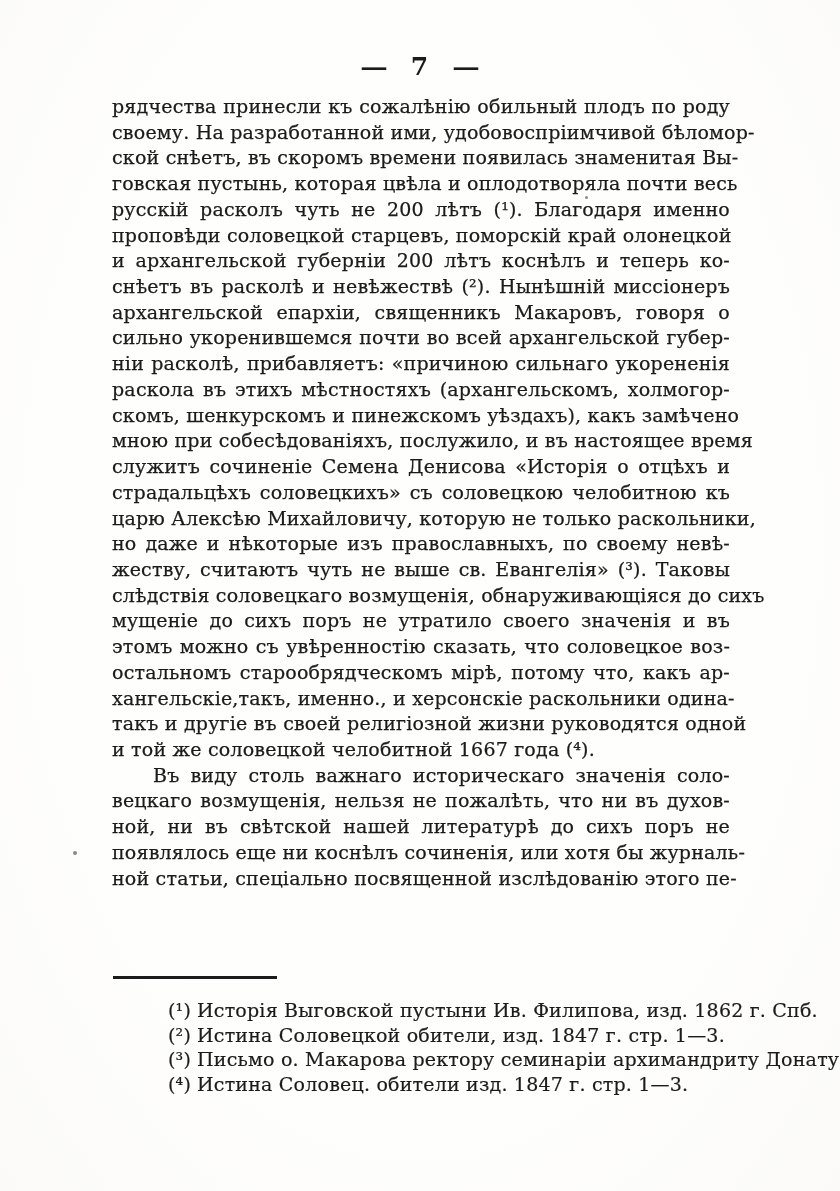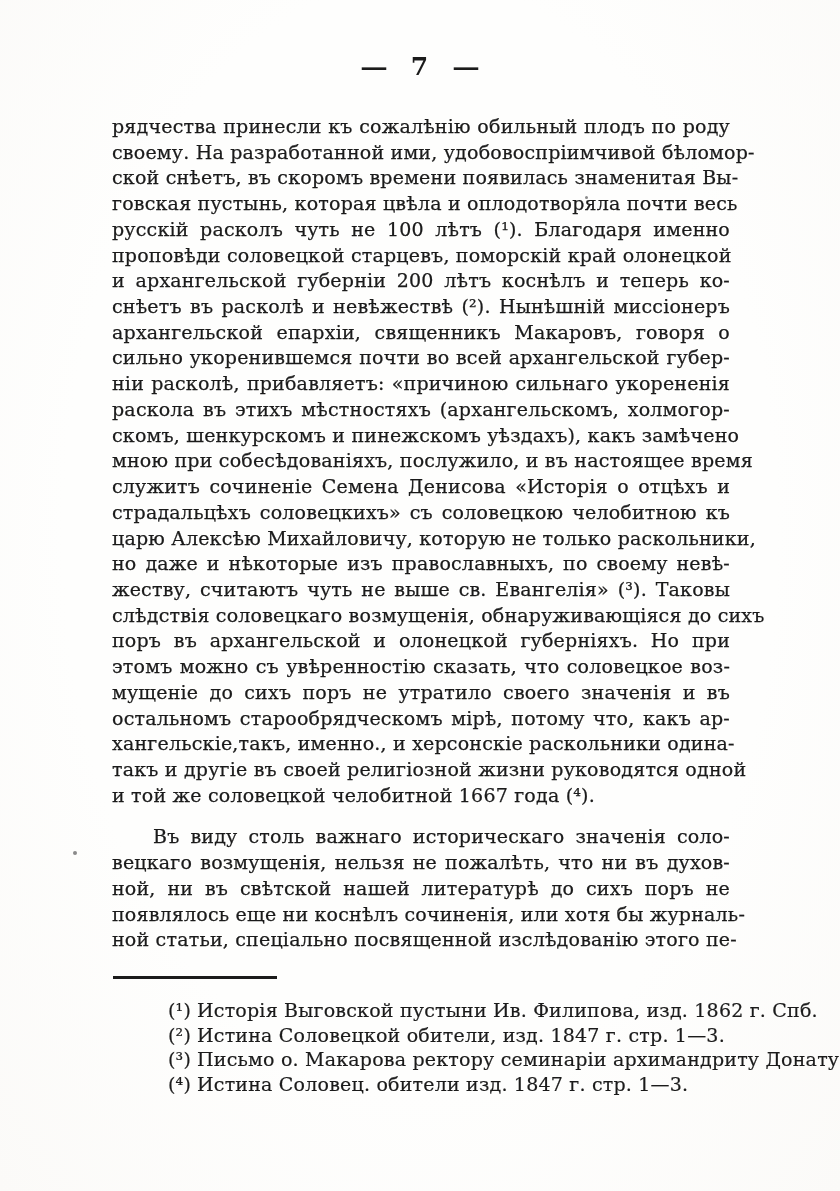--- a/index.html
+++ b/index.html
@@ -19,33 +19,33 @@
     position: absolute;
     top: 52px; left: 0; width: 100%;
     display: flex; justify-content: center; align-items: center;
     gap: 26px;
     font-weight: bold;
   }
   .header .dash { font-size: 22px; transform: scaleX(1.25); }
   .header .pagenum { font-size: 25px; letter-spacing: 1px; }
   .text-block {
     position: absolute;
-    left: 112px; top: 114px; width: 618px;
+    left: 112px; top: 94px; width: 618px;
   }
   .tline {
     height: 25.72px; line-height: 25.72px;
     font-size: 19px;
     letter-spacing: 0.2px;
     text-align: justify;
     text-align-last: justify;
     white-space: nowrap;
     -webkit-text-stroke: 0.25px #1b1b1b;
   }
   .tline.last-left { text-align-last: left; white-space: normal; }
-  .tline.indent { text-indent: 41px; margin-top: 16px; }
+  .tline.indent { text-indent: 41px; }
   .fn-rule {
     position: absolute;
     left: 113px; top: 976px;
     width: 164px; height: 3px;
     background: #1b1b1b;
   }
   .footnotes {
     position: absolute;
     left: 112px; top: 998px; width: 628px;
   }
@@ -75,39 +75,38 @@
     <span class="dash">—</span>
     <span class="pagenum">7</span>
     <span class="dash">—</span>
   </div>
 
   <div class="text-block">
       <div class="tline">рядчества принесли къ сожалѣнію обильный плодъ по роду</div>
       <div class="tline">своему. На разработанной ими, удобовоспріимчивой бѣломор-</div>
       <div class="tline">ской снѣетъ, въ скоромъ времени появилась знаменитая Вы-</div>
       <div class="tline">говская пустынь, которая цвѣла и оплодотворяла почти весь</div>
-      <div class="tline">русскій расколъ чуть не 100 лѣтъ (¹). Благодаря именно</div>
+      <div class="tline">русскій расколъ чуть не 200 лѣтъ (¹). Благодаря именно</div>
       <div class="tline">проповѣди соловецкой старцевъ, поморскій край олонецкой</div>
       <div class="tline">и архангельской губерніи 200 лѣтъ коснѣлъ и теперь ко-</div>
       <div class="tline">снѣетъ въ расколѣ и невѣжествѣ (²). Нынѣшній миссіонеръ</div>
       <div class="tline">архангельской епархіи, священникъ Макаровъ, говоря о</div>
       <div class="tline">сильно укоренившемся почти во всей архангельской губер-</div>
       <div class="tline">ніи расколѣ, прибавляетъ: «причиною сильнаго укорененія</div>
       <div class="tline">раскола въ этихъ мѣстностяхъ (архангельскомъ, холмогор-</div>
       <div class="tline">скомъ, шенкурскомъ и пинежскомъ уѣздахъ), какъ замѣчено</div>
       <div class="tline">мною при собесѣдованіяхъ, послужило, и въ настоящее время</div>
       <div class="tline">служитъ сочиненіе Семена Денисова «Исторія о отцѣхъ и</div>
       <div class="tline">страдальцѣхъ соловецкихъ» съ соловецкою челобитною къ</div>
       <div class="tline">царю Алексѣю Михайловичу, которую не только раскольники,</div>
       <div class="tline">но даже и нѣкоторые изъ православныхъ, по своему невѣ-</div>
       <div class="tline">жеству, считаютъ чуть не выше св. Евангелія» (³). Таковы</div>
       <div class="tline">слѣдствія соловецкаго возмущенія, обнаруживающіяся до сихъ</div>
-      <div class="tline">поръ въ архангельской и олонецкой губерніяхъ. Но при</div>
+      <div class="tline">мущеніе до сихъ поръ не утратило своего значенія и въ</div>
       <div class="tline">этомъ можно съ увѣренностію сказать, что соловецкое воз-</div>
-      <div class="tline">мущеніе до сихъ поръ не утратило своего значенія и въ</div>
       <div class="tline">остальномъ старообрядческомъ мірѣ, потому что, какъ ар-</div>
       <div class="tline">хангельскіе,такъ, именно., и херсонскіе раскольники одина-</div>
       <div class="tline">такъ и другіе въ своей религіозной жизни руководятся одной</div>
       <div class="tline last-left">и той же соловецкой челобитной 1667 года (⁴).</div>
       <div class="tline indent">Въ виду столь важнаго историческаго значенія соло-</div>
       <div class="tline">вецкаго возмущенія, нельзя не пожалѣть, что ни въ духов-</div>
       <div class="tline">ной, ни въ свѣтской нашей литературѣ до сихъ поръ не</div>
       <div class="tline">появлялось еще ни коснѣлъ сочиненія, или хотя бы журналь-</div>
       <div class="tline">ной статьи, спеціально посвященной изслѣдованію этого пе-</div>
     </div>

